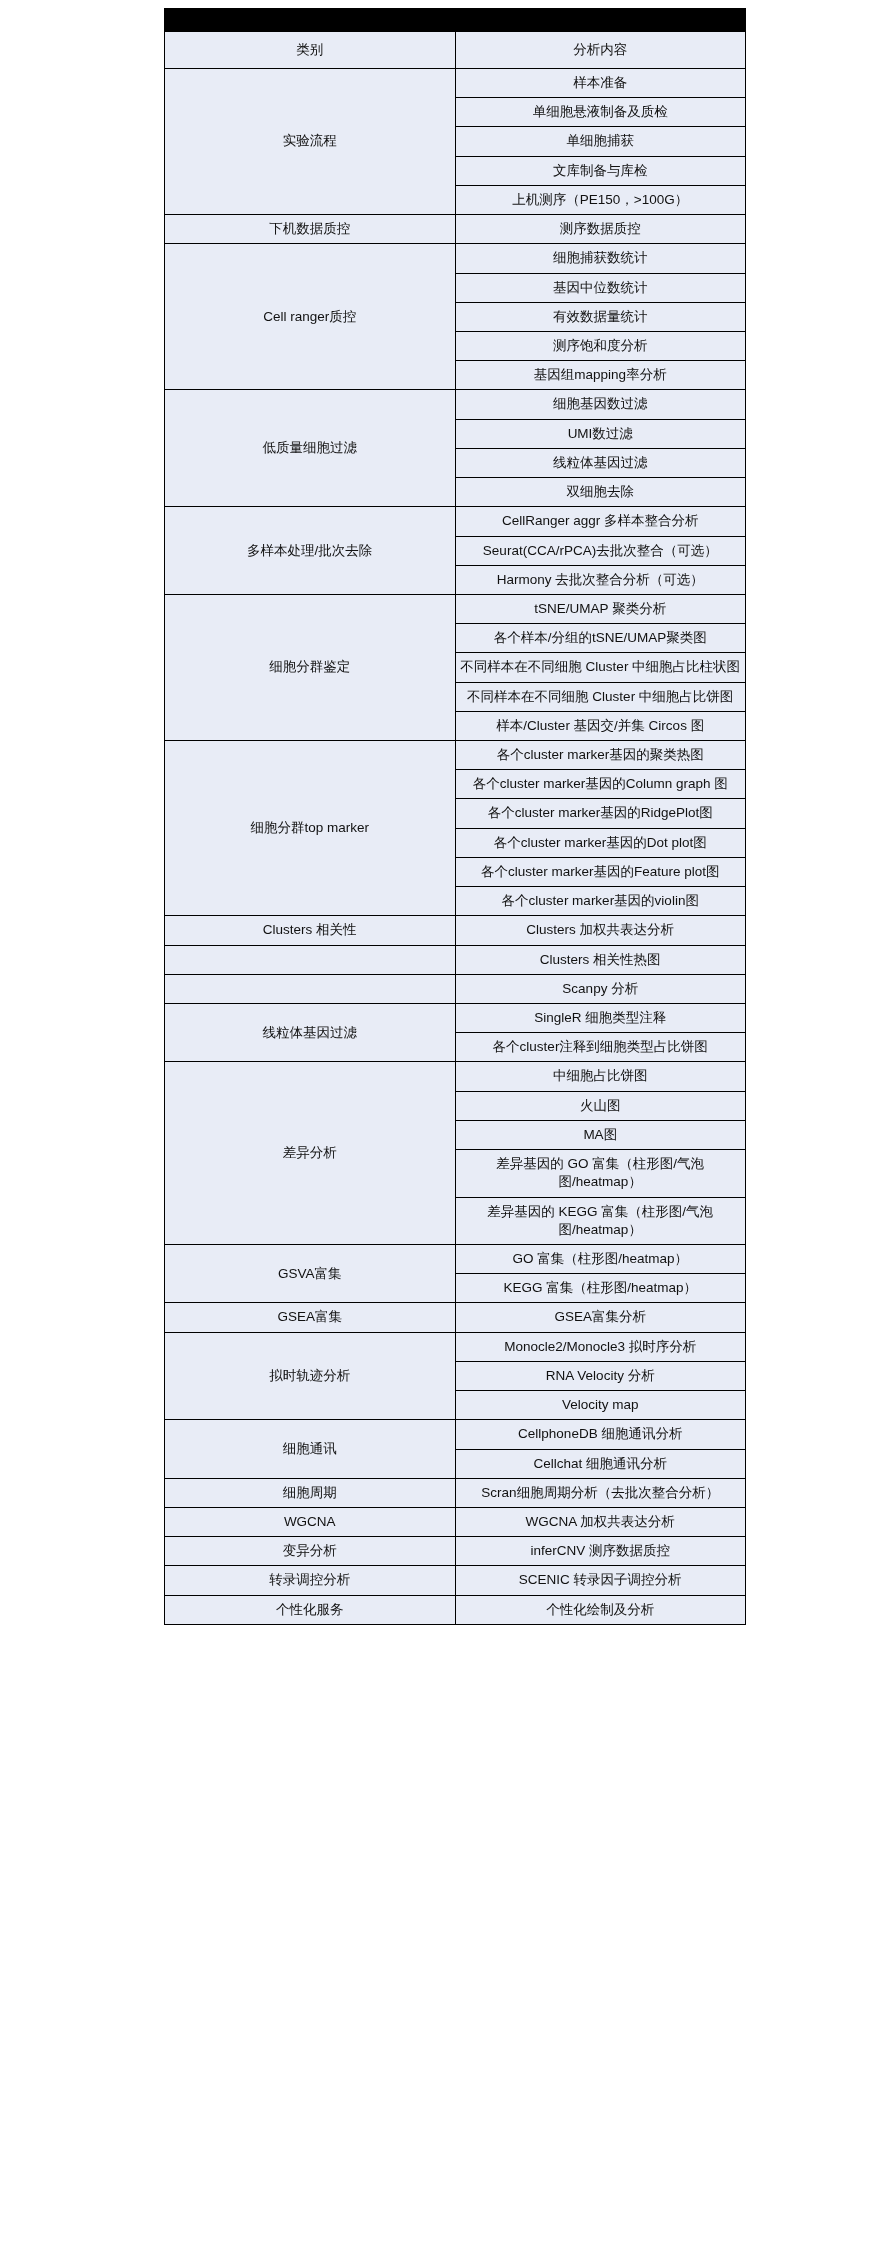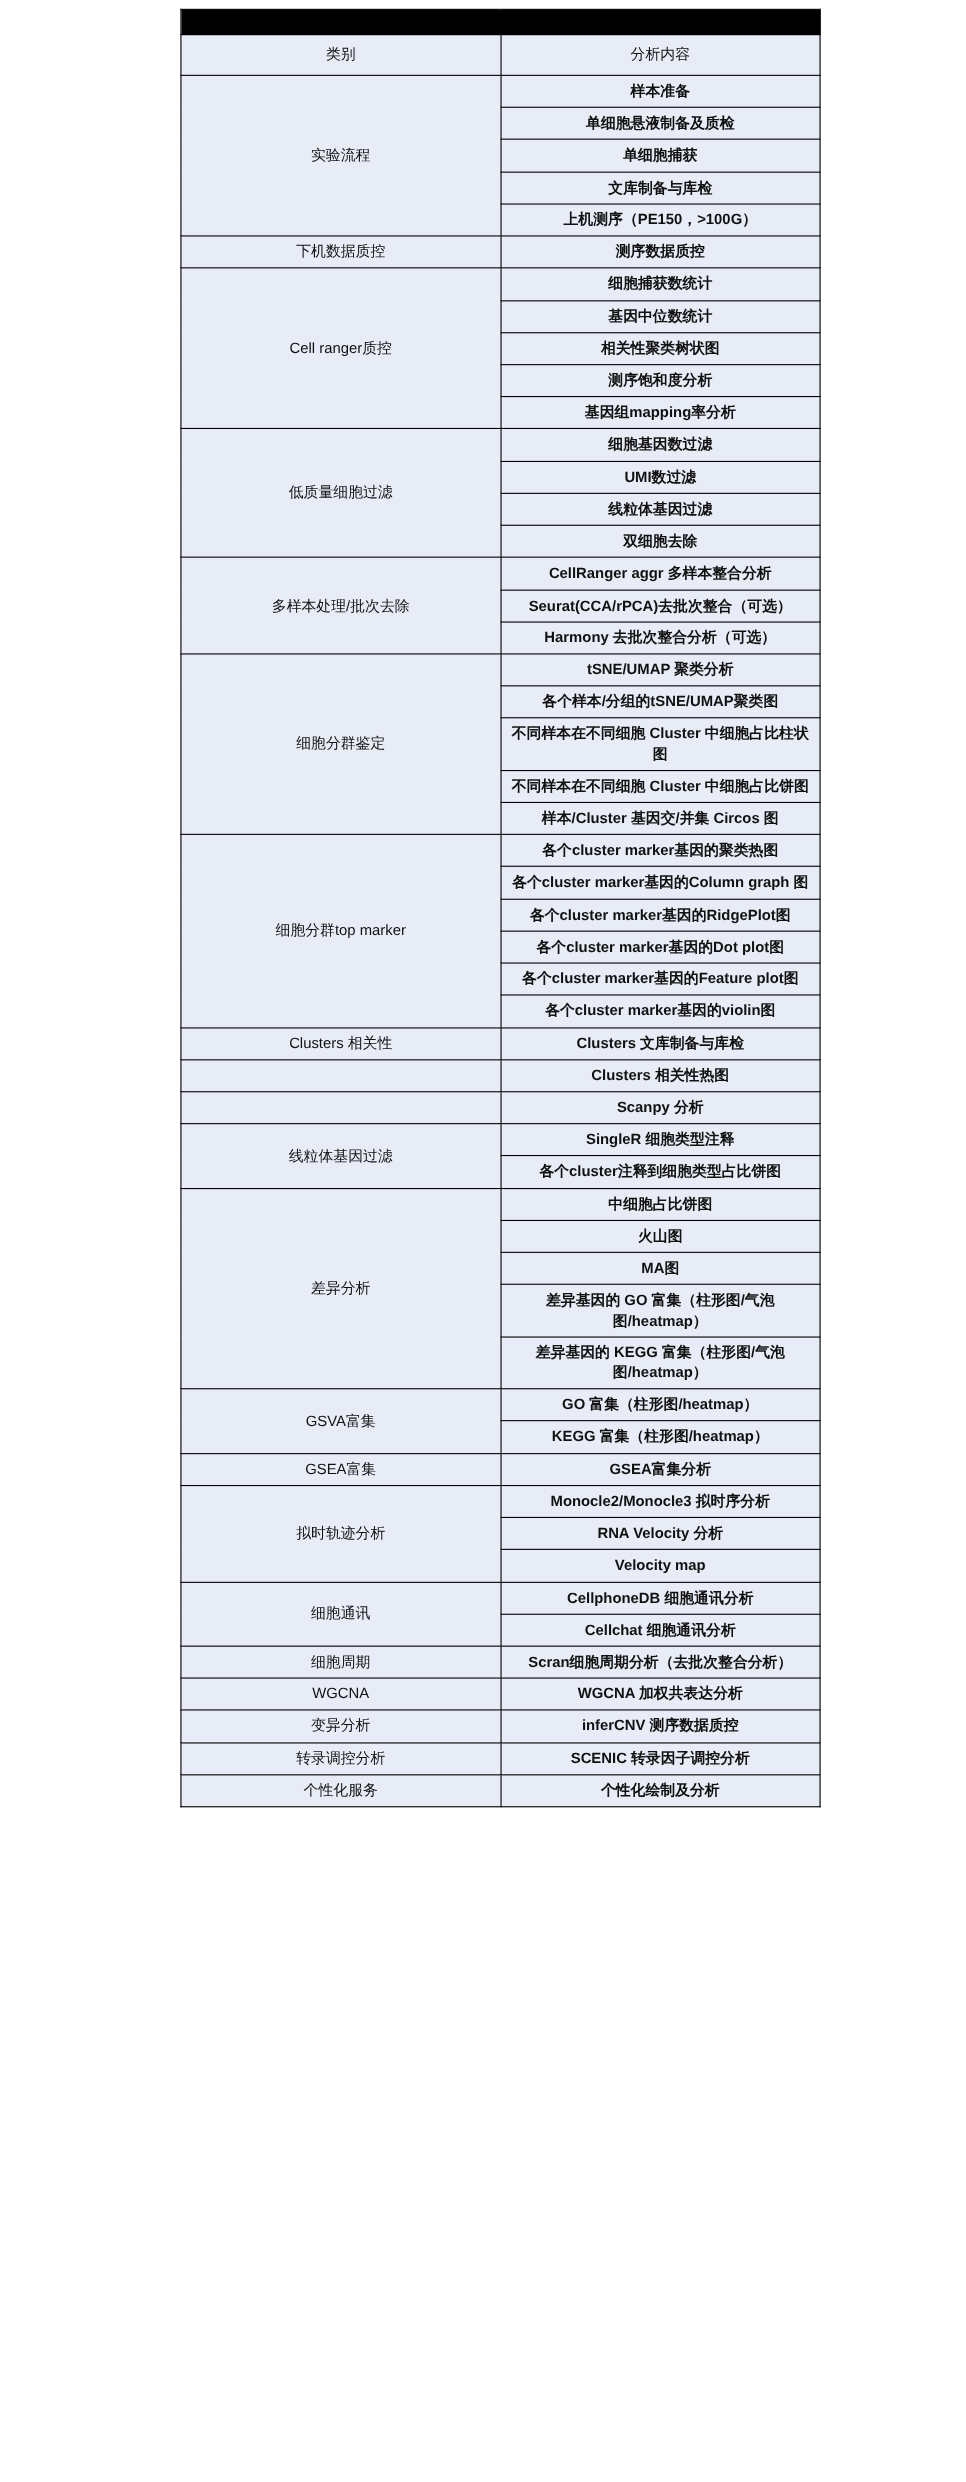--- a/index.html
+++ b/index.html
@@ -34,21 +34,20 @@
     line-height: 1.35;
     background: #e8ecf6;
   }
   td.cat {
     width: 182px;
     background: #e8ecf6;
   }
   td.content {
     width: 400px;
     background: #e8ecf6;
-    font-weight: bold;
   }
   tr.header-black td {
     background: #000000;
     border: 1px solid #000000;
     height: 22px;
     padding: 0;
   }
   tr.colhead td {
     font-weight: normal;
     background: #e8ecf6;
@@ -92,21 +91,21 @@
           <td class="content">测序数据质控</td>
         </tr>
         <tr>
           <td class="cat" rowspan="5">Cell ranger质控</td>
           <td class="content">细胞捕获数统计</td>
         </tr>
         <tr>
           <td class="content">基因中位数统计</td>
         </tr>
         <tr>
-          <td class="content">相关性聚类树状图</td>
+          <td class="content">有效数据量统计</td>
         </tr>
         <tr>
           <td class="content">测序饱和度分析</td>
         </tr>
         <tr>
           <td class="content">基因组mapping率分析</td>
         </tr>
         <tr>
           <td class="cat" rowspan="4">低质量细胞过滤</td>
           <td class="content">细胞基因数过滤</td>
@@ -160,21 +159,21 @@
           <td class="content">各个cluster marker基因的Dot plot图</td>
         </tr>
         <tr>
           <td class="content">各个cluster marker基因的Feature plot图</td>
         </tr>
         <tr>
           <td class="content">各个cluster marker基因的violin图</td>
         </tr>
         <tr>
           <td class="cat" rowspan="1">Clusters 相关性</td>
-          <td class="content">Clusters 文库制备与库检</td>
+          <td class="content">Clusters 加权共表达分析</td>
         </tr>
         <tr>
           <td class="cat blank" rowspan="1"></td>
           <td class="content">Clusters 相关性热图</td>
         </tr>
         <tr>
           <td class="cat blank" rowspan="1"></td>
           <td class="content">Scanpy 分析</td>
         </tr>
         <tr>

